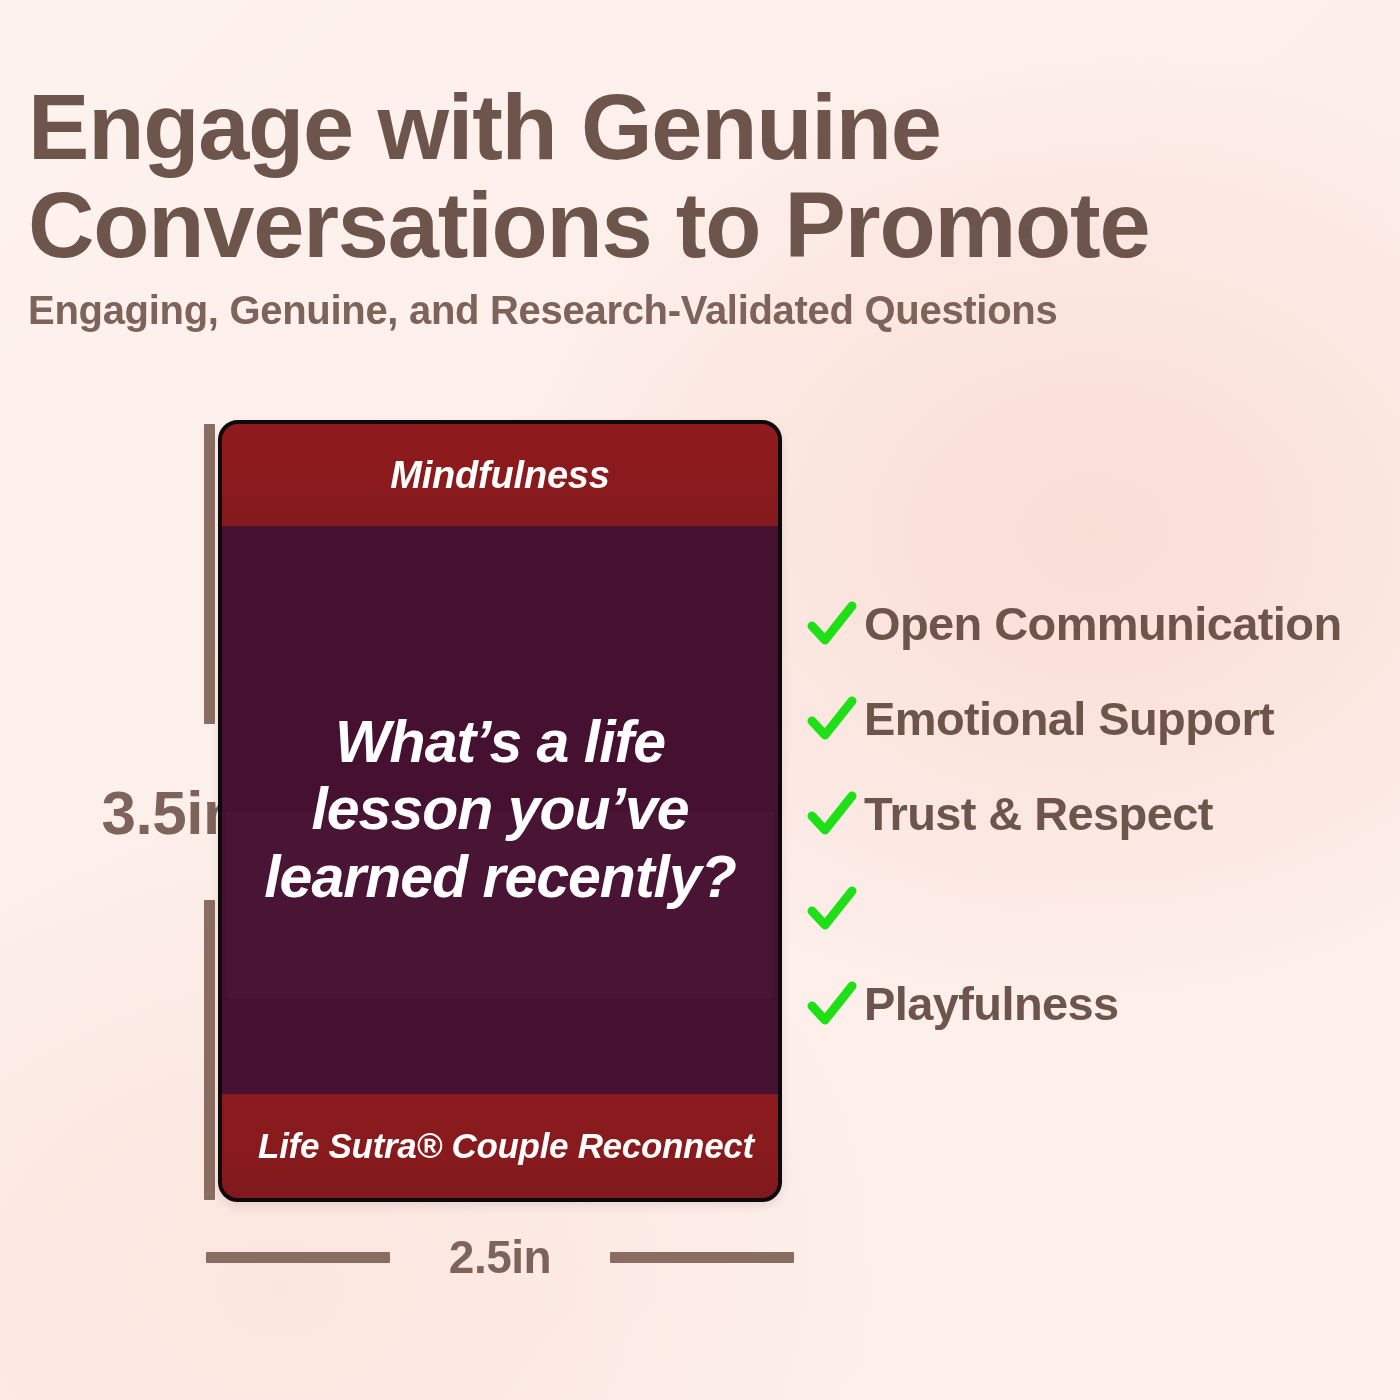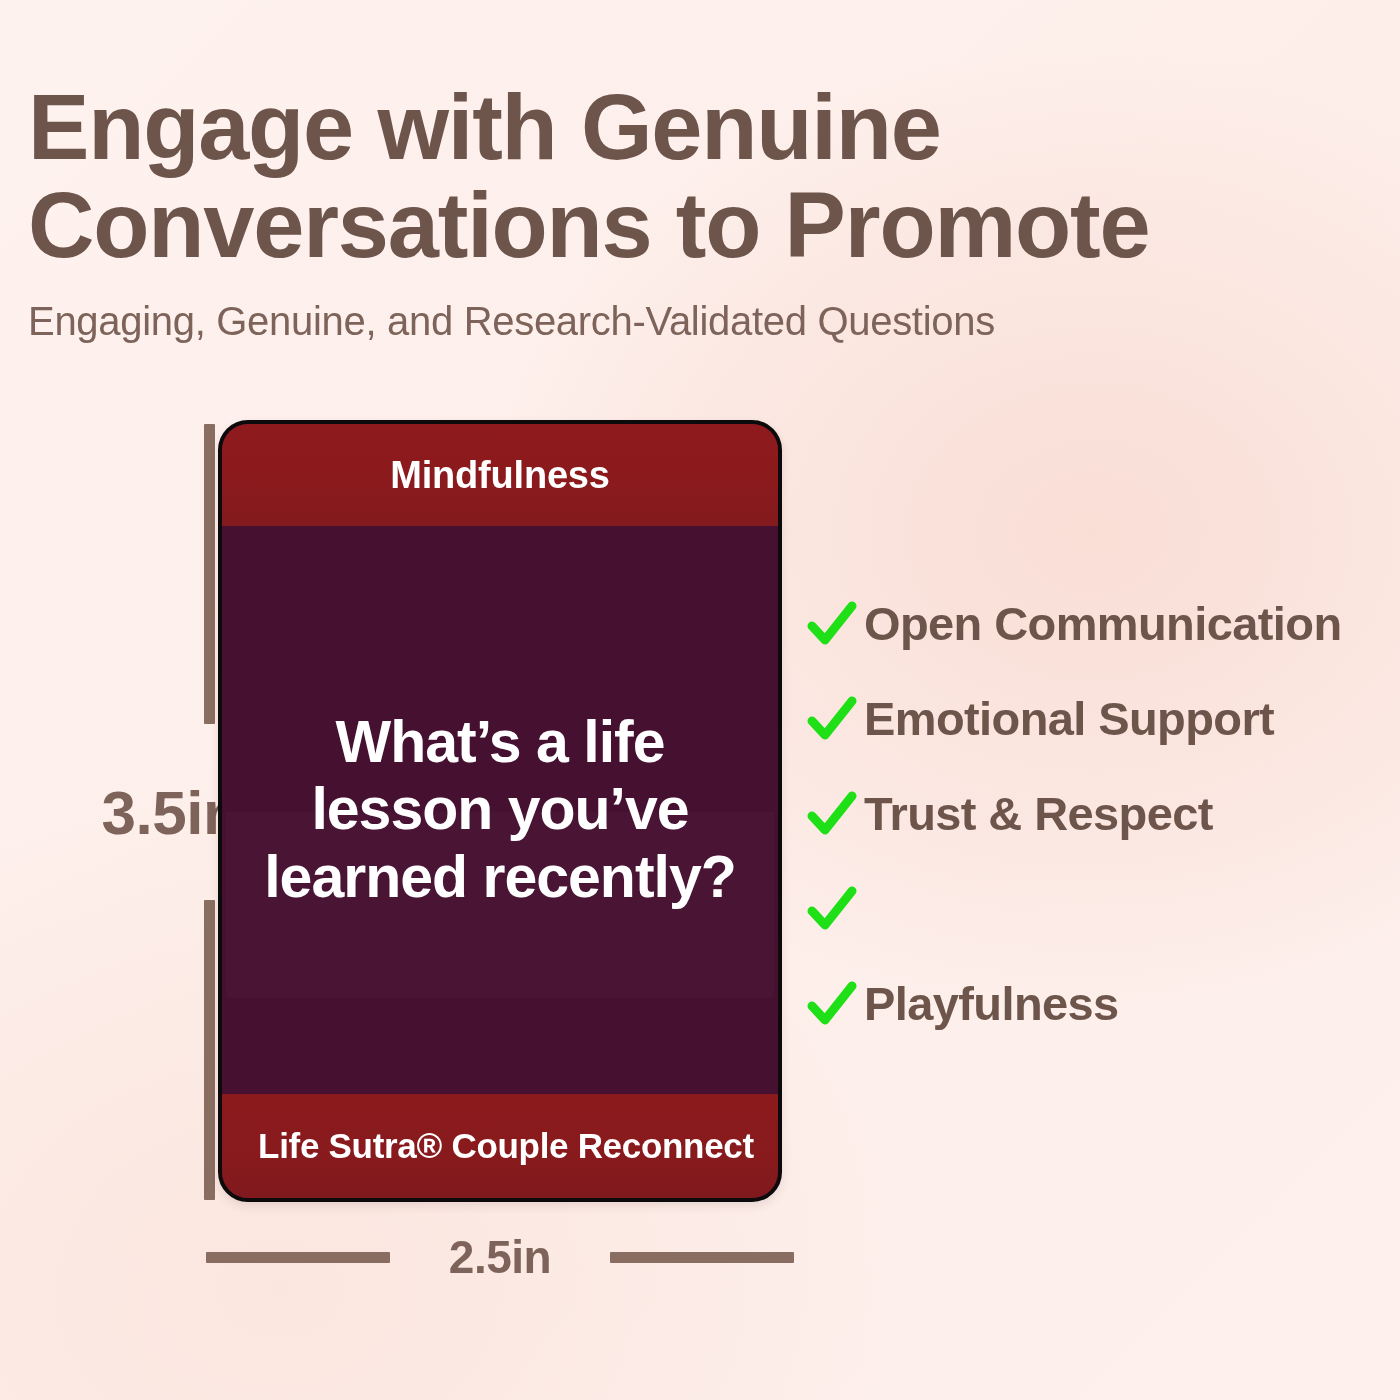--- a/index.html
+++ b/index.html
@@ -42,23 +42,23 @@
   .headline {
     font-size: 92px;
     line-height: 1.07;
     font-weight: 700;
     color: #6e554c;
     letter-spacing: -1.2px;
     white-space: pre-line;
   }
 
   .subtitle {
-    margin-top: 24px;
+    margin-top: 13px;
     font-size: 40px;
-    font-weight: 400;
+    font-weight: 700;
     color: #7d6359;
     letter-spacing: -0.3px;
   }
 
   
   .dim-vertical {
     position: absolute;
     left: 136px;
     top: 424px;
     width: 116px;
@@ -117,26 +117,27 @@
   }
 
   
   .card {
     position: absolute;
     left: 218px;
     top: 420px;
     width: 564px;
     height: 782px;
     border: 4px solid #0d0a0b;
-    border-radius: 30px;
+    border-radius: 20px;
     overflow: hidden;
     background: #461031;
     display: flex;
     flex-direction: column;
     box-shadow: 0 4px 10px rgba(60,20,25,0.10);
+    font-style: italic;
   }
 
   .card-header {
     height: 102px;
     flex: 0 0 102px;
     background: linear-gradient(180deg, #8e1a1d 0%, #8b1a1c 55%, #831a1e 100%);
     display: flex;
     align-items: center;
     justify-content: center;
   }

